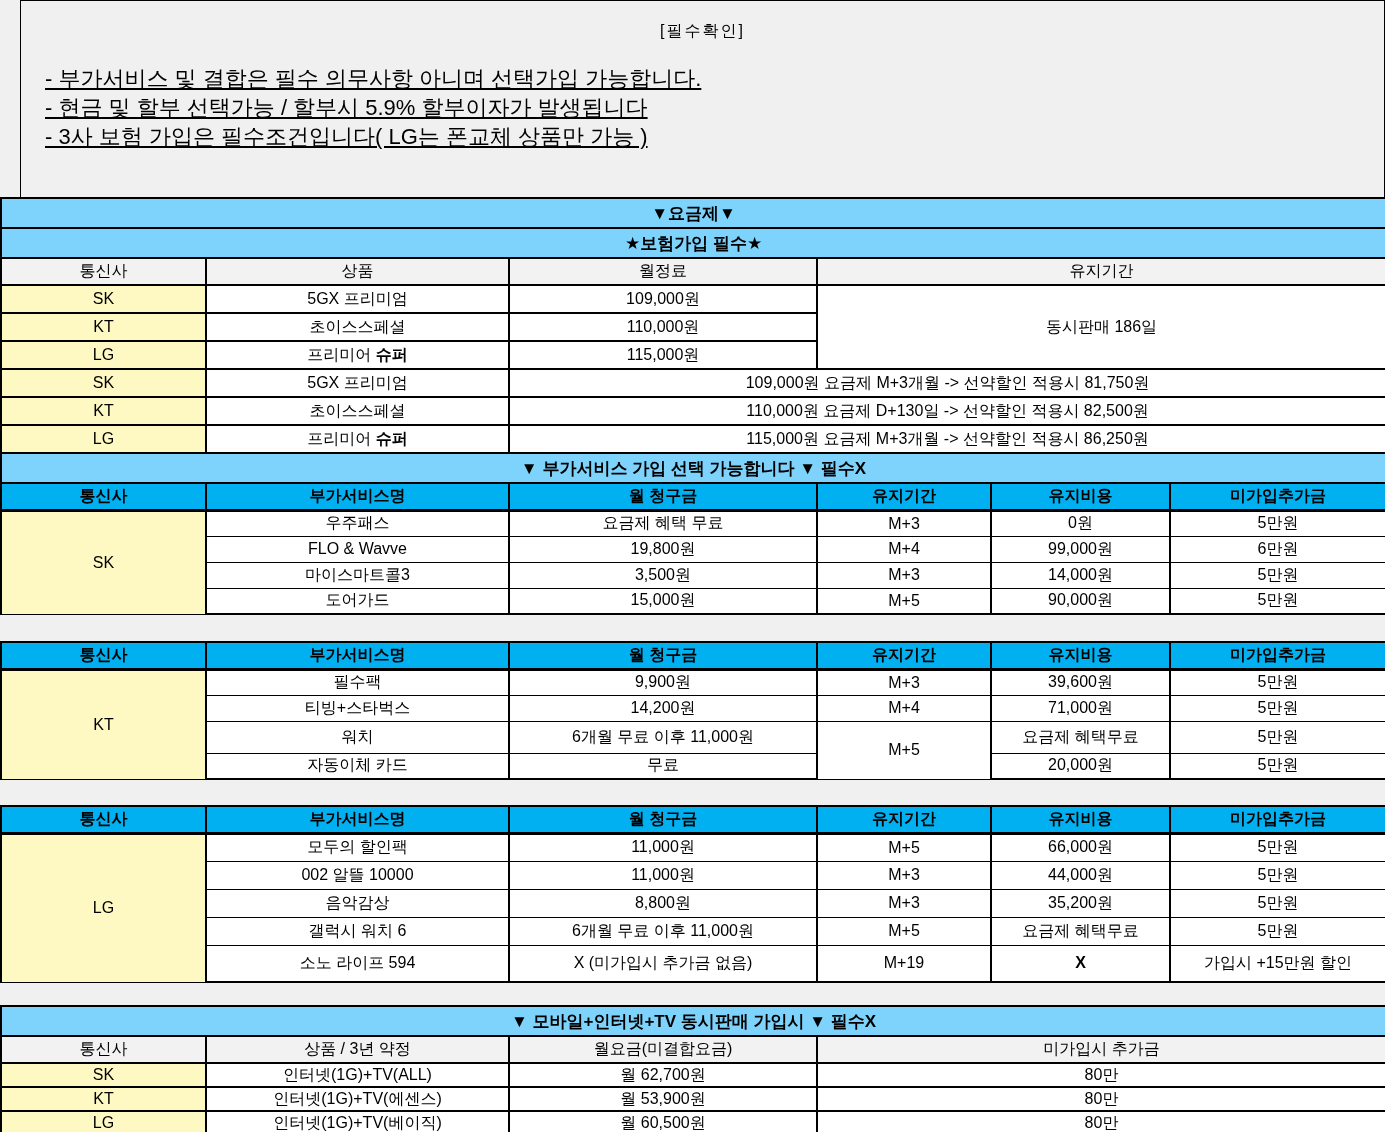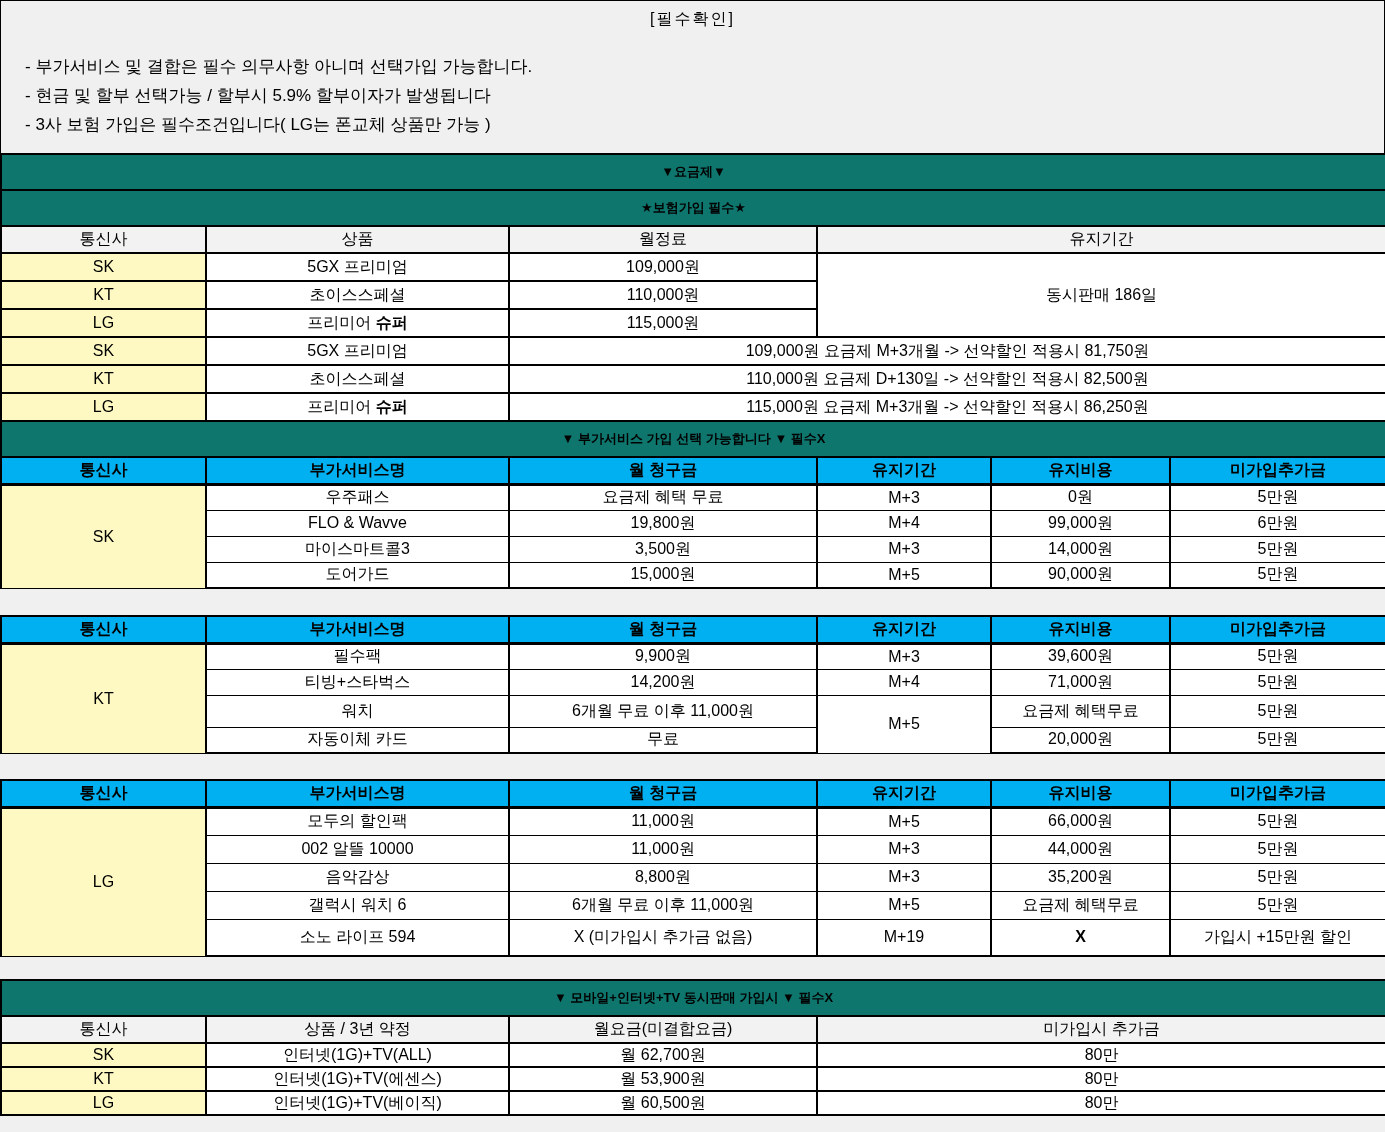--- a/index.html
+++ b/index.html
@@ -7,35 +7,35 @@
   body {
     width:1385px; height:1132px; overflow:hidden;
     background:#F0F0F0; color:#000;
     font-family:"Liberation Sans","DejaVu Sans",sans-serif;
     font-size:16px;
   }
   .sheet { width:1385px; height:1132px; position:relative; }
 
   
   .notice {
-    height:153px; border:1px solid #000; border-bottom:none;
-    background:#F0F0F0; padding:8px 24px 0 24px;
+    height:197px; border:1px solid #000; border-bottom:none;
+    background:#F0F0F0; padding:20px 24px 0 24px;margin-left:20px;
   }
   .notice-title { text-align:center; font-size:16px; letter-spacing:2px; }
   .notice-bullets { margin-top:22px; }
-  .notice-bullets div { font-size:17px; line-height:29px; white-space:pre; }
+  .notice-bullets div { font-size:22px; line-height:29px; white-space:pre;text-decoration:underline; }
 
   
   table { border-collapse:collapse; table-layout:fixed; width:1385px; }
   td {
     border:2px solid #000; text-align:center; vertical-align:middle;
     padding:0 4px; overflow:hidden; white-space:nowrap;
   }
   .banner td {
-    background:#0f766e; font-weight:bold; font-size:13px; height:36px;
+    background:#7dd3fc; font-weight:bold; font-size:17px; height:30px;
   }
   .hdr td { background:#F2F2F2; height:27px; }
   .bluehdr td { background:#00B0F0; font-weight:bold; height:27px; border-bottom-width:3px; }
   .carrier { background:#fef9c3; }
   .white { background:#FFFFFF; }
   .b { font-weight:bold; }
   .planrow td { height:28px; }
   .svcrow td { height:26px; border-top-width:1px; border-bottom-width:1px; }
   table .svcrow:last-child td { border-bottom-width:2px; }
   .kt3 td { height:32px; }

